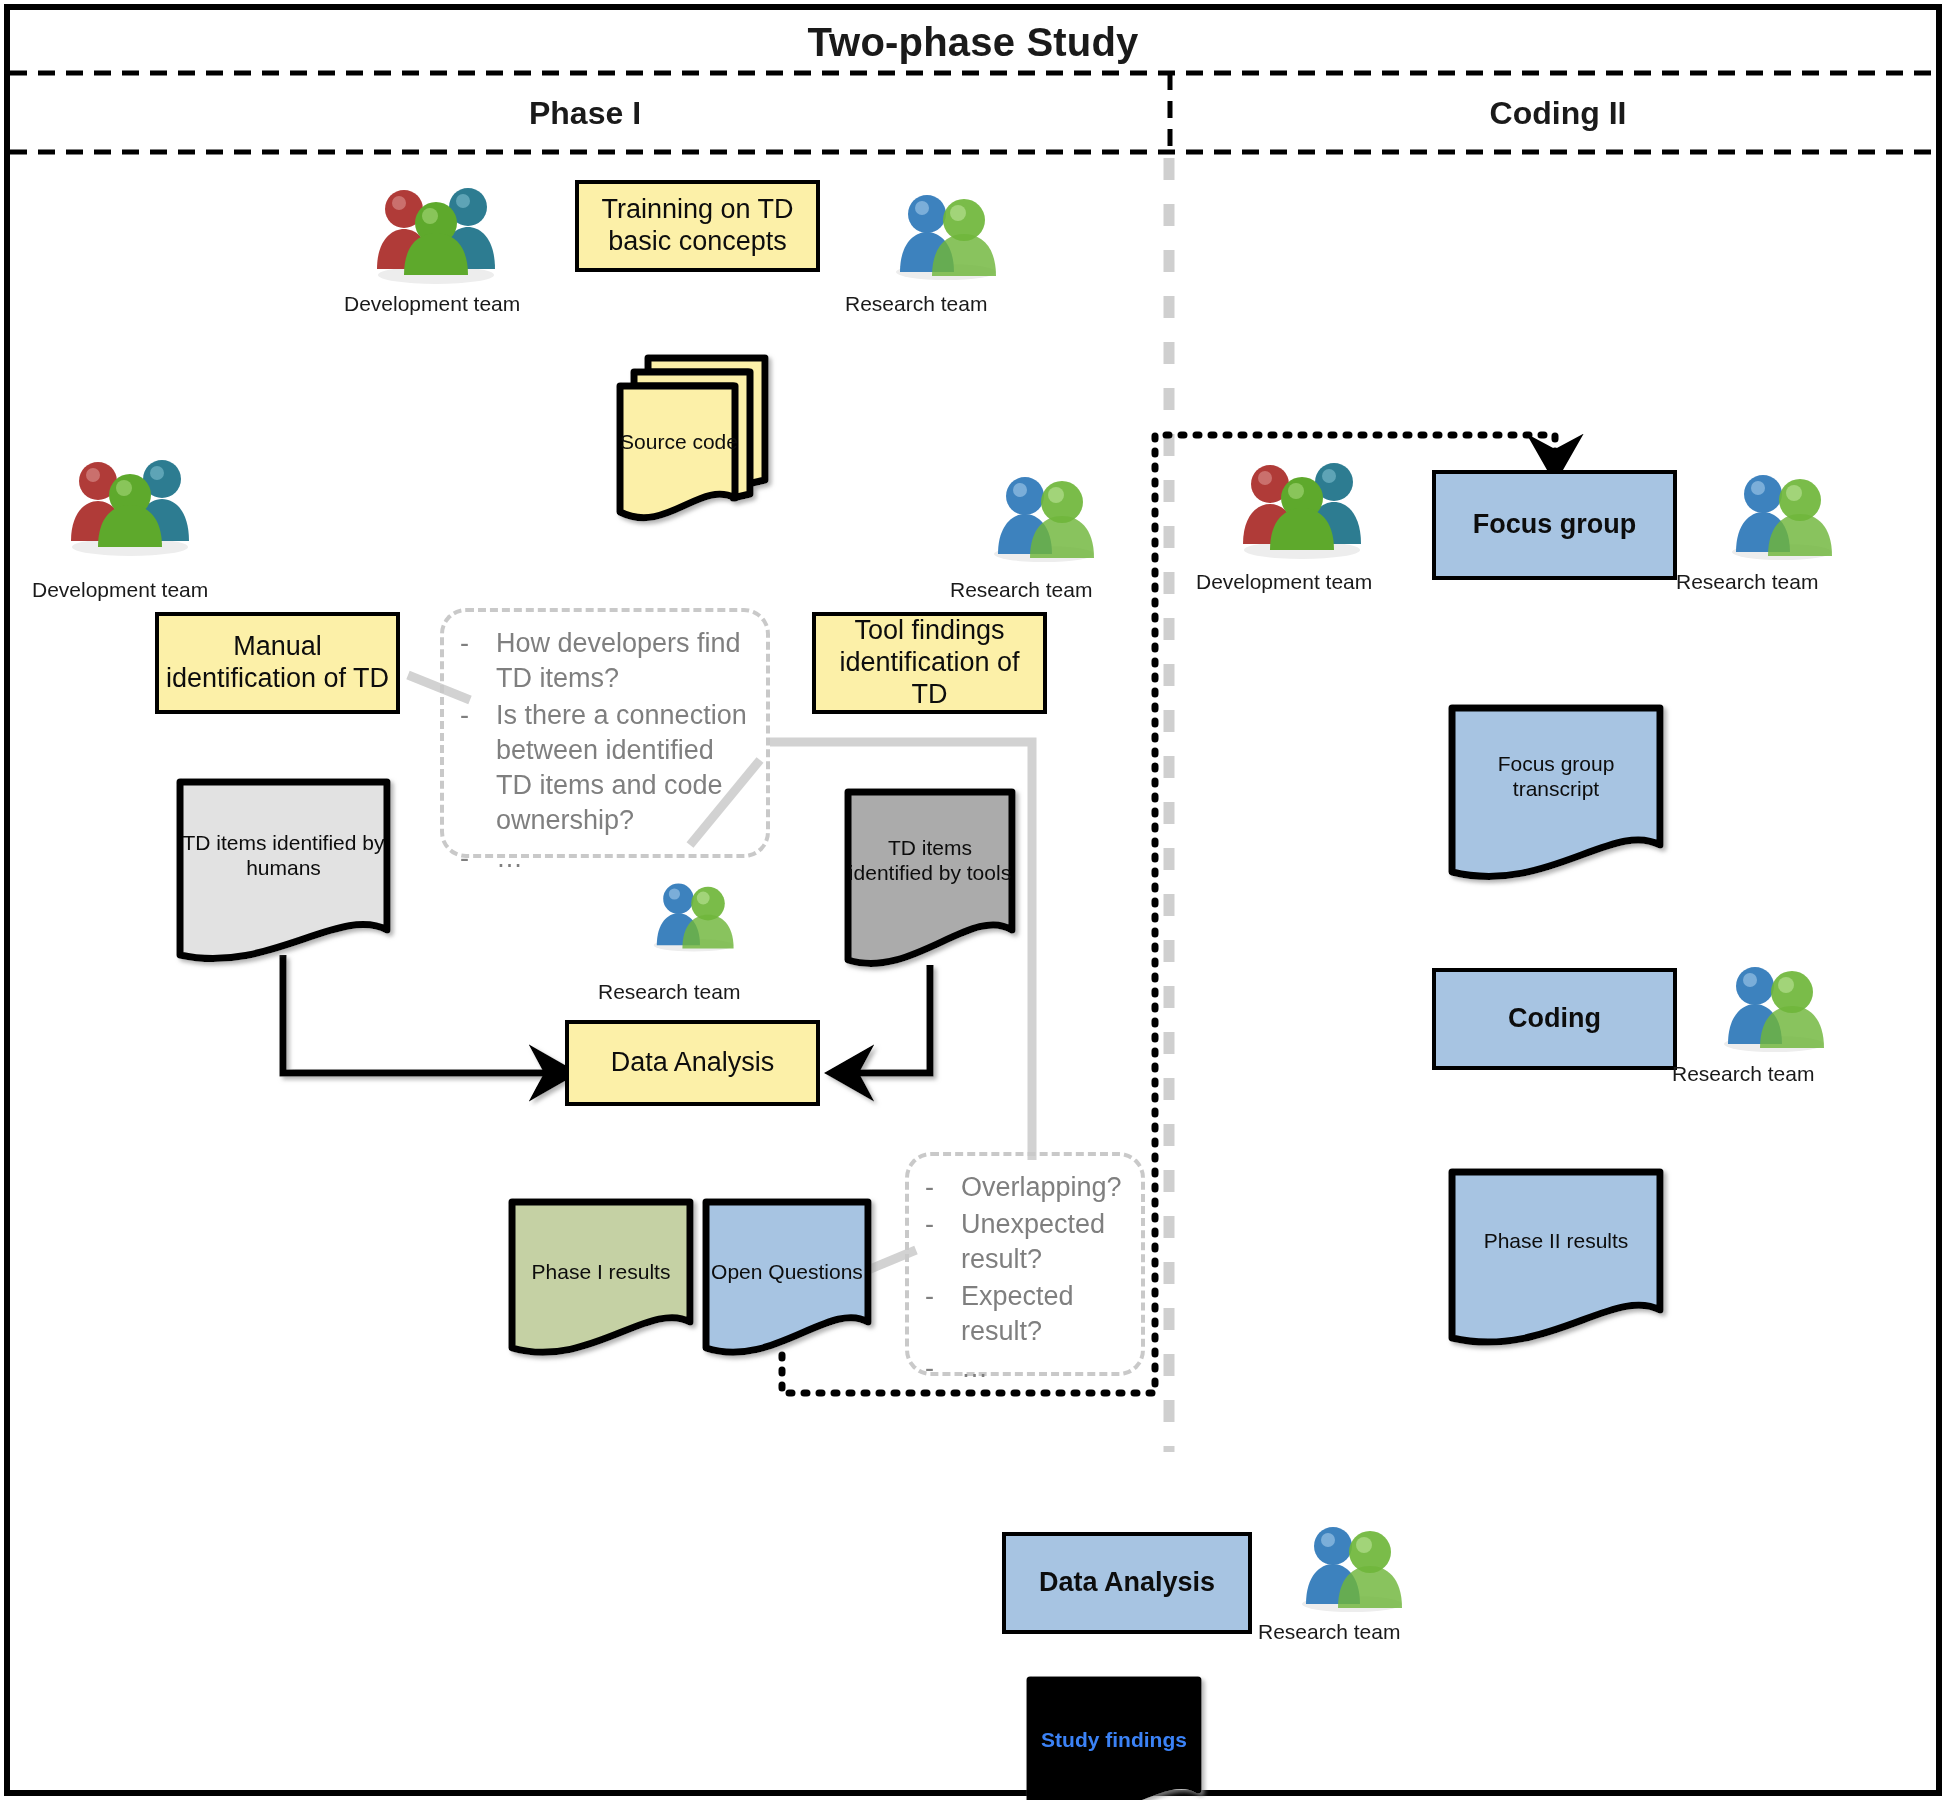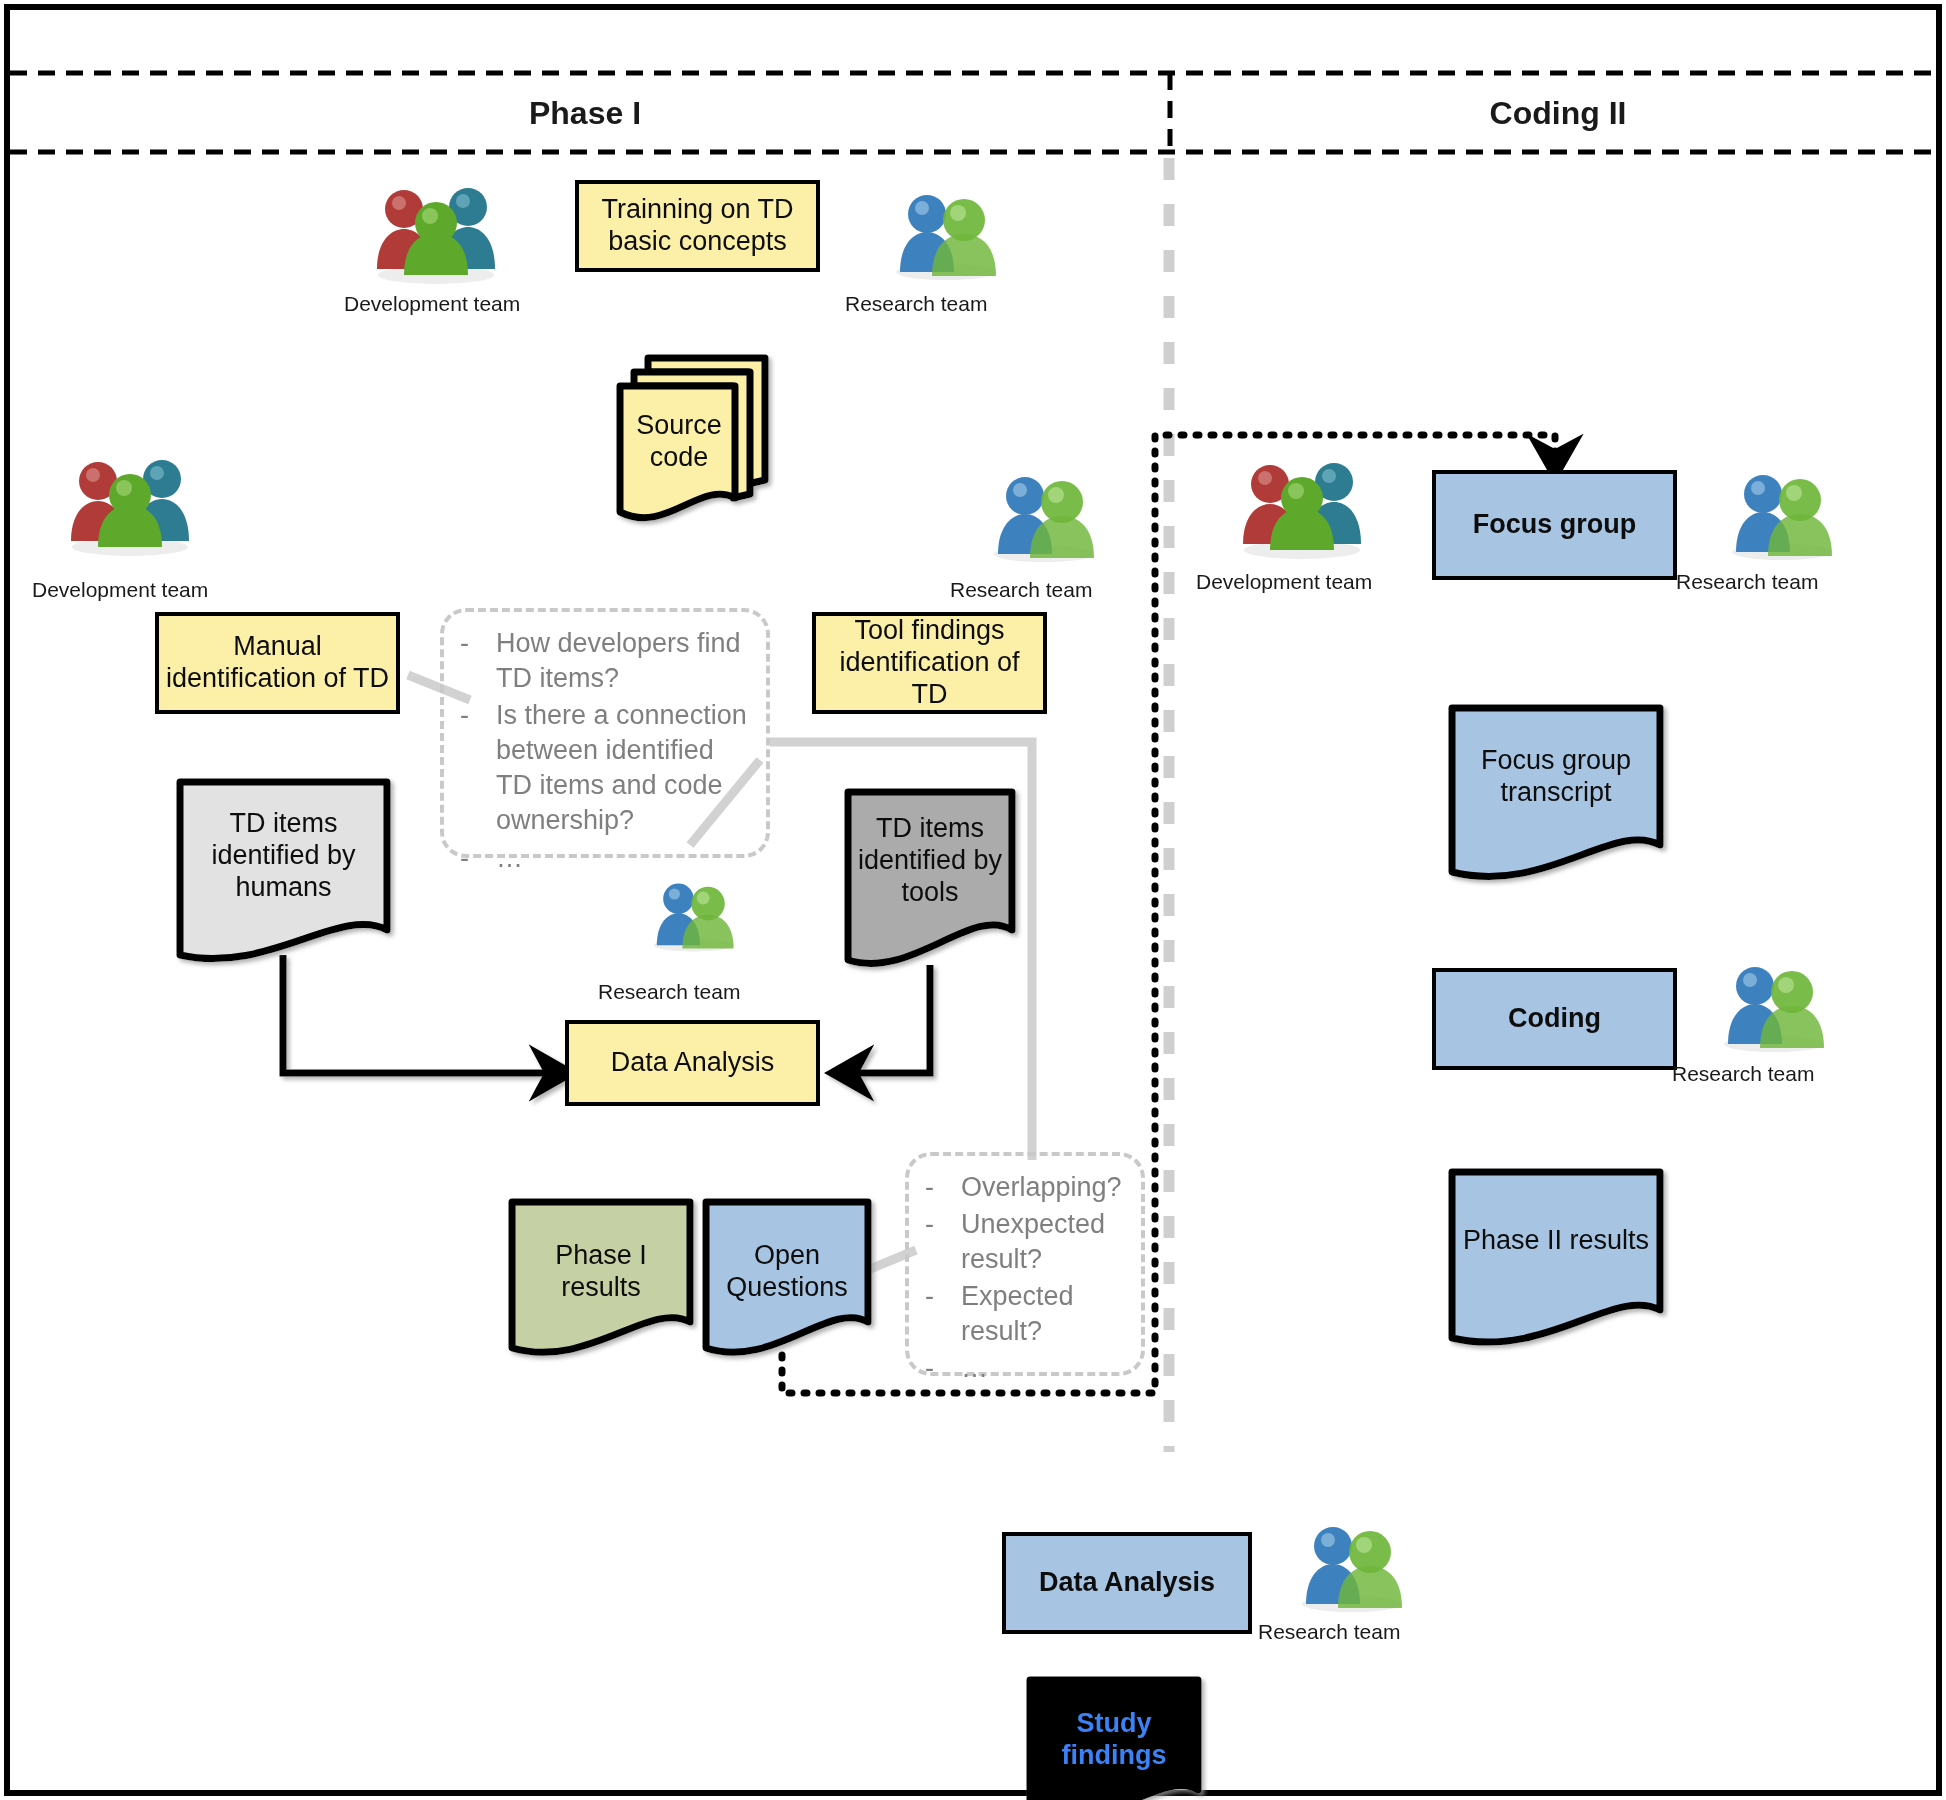--- a/index.html
+++ b/index.html
@@ -15,21 +15,21 @@
   .node{position:absolute;box-sizing:border-box;display:flex;align-items:center;
         justify-content:center;text-align:center;line-height:1.18;
         font-size:27px;color:#0d0d0d;}
   .node .txt{padding:0 6px;}
   .rect{border:4px solid #000;}
   .yellow{background:#FCF0A8;}
   .blue{background:#A7C4E2;font-weight:bold;}
 
   
   .doctext{position:absolute;display:flex;align-items:center;justify-content:center;
-           text-align:center;line-height:1.18;font-size:27px;color:#0d0d0d;}
+           text-align:center;line-height:1.18;font-size:21px;color:#0d0d0d;}
 
   .callout{position:absolute;box-sizing:border-box;border:4px dashed #C9C9C9;
            border-radius:26px;color:#7F7F7F;font-size:27px;line-height:1.3;
            padding:14px 10px 10px 16px;background:transparent;}
   .callout ul{list-style:none;margin:0;padding:0;}
   .callout li{display:flex;margin-bottom:2px;}
   .callout li .dash{width:36px;flex:0 0 36px;}
   .callout li .body{flex:1;}
 </style>
 </head>
@@ -248,20 +248,21 @@
          <circle cx="28" cy="20" r="7" fill="#9CC6E8" opacity=".65"></circle>
         </g>
       <g>
           <circle cx="70" cy="32" r="21" fill="#6FB63A" opacity=".92"></circle>
           <path d="M38,88 C38,58 53,46 70,46 C87,46 102,58 102,88 Z" fill="#6FB63A" opacity=".82"></path>
          <circle cx="64" cy="25" r="8" fill="#BCE49A" opacity=".6"></circle>
         </g>
     </g>
   </svg>
 
+  <div class="lbl title" style="left:0;top:20px;width:1946px;text-align:center;">Two-phase Study</div>
 
   <div class="lbl phase" style="left:0;top:95px;width:1170px;text-align:center;">Phase I</div>
   <div class="lbl phase" style="left:1170px;top:95px;width:776px;text-align:center;">Coding II</div>
 
   <div class="node rect yellow" style="left:575px;top:180px;width:245px;height:92px;">
     <span class="txt">Trainning on TD basic concepts</span>
   </div>
   <div class="lbl teamlabel" style="left:344px;top:292px;">Development team</div>
   <div class="lbl teamlabel" style="left:845px;top:292px;">Research team</div>
 

